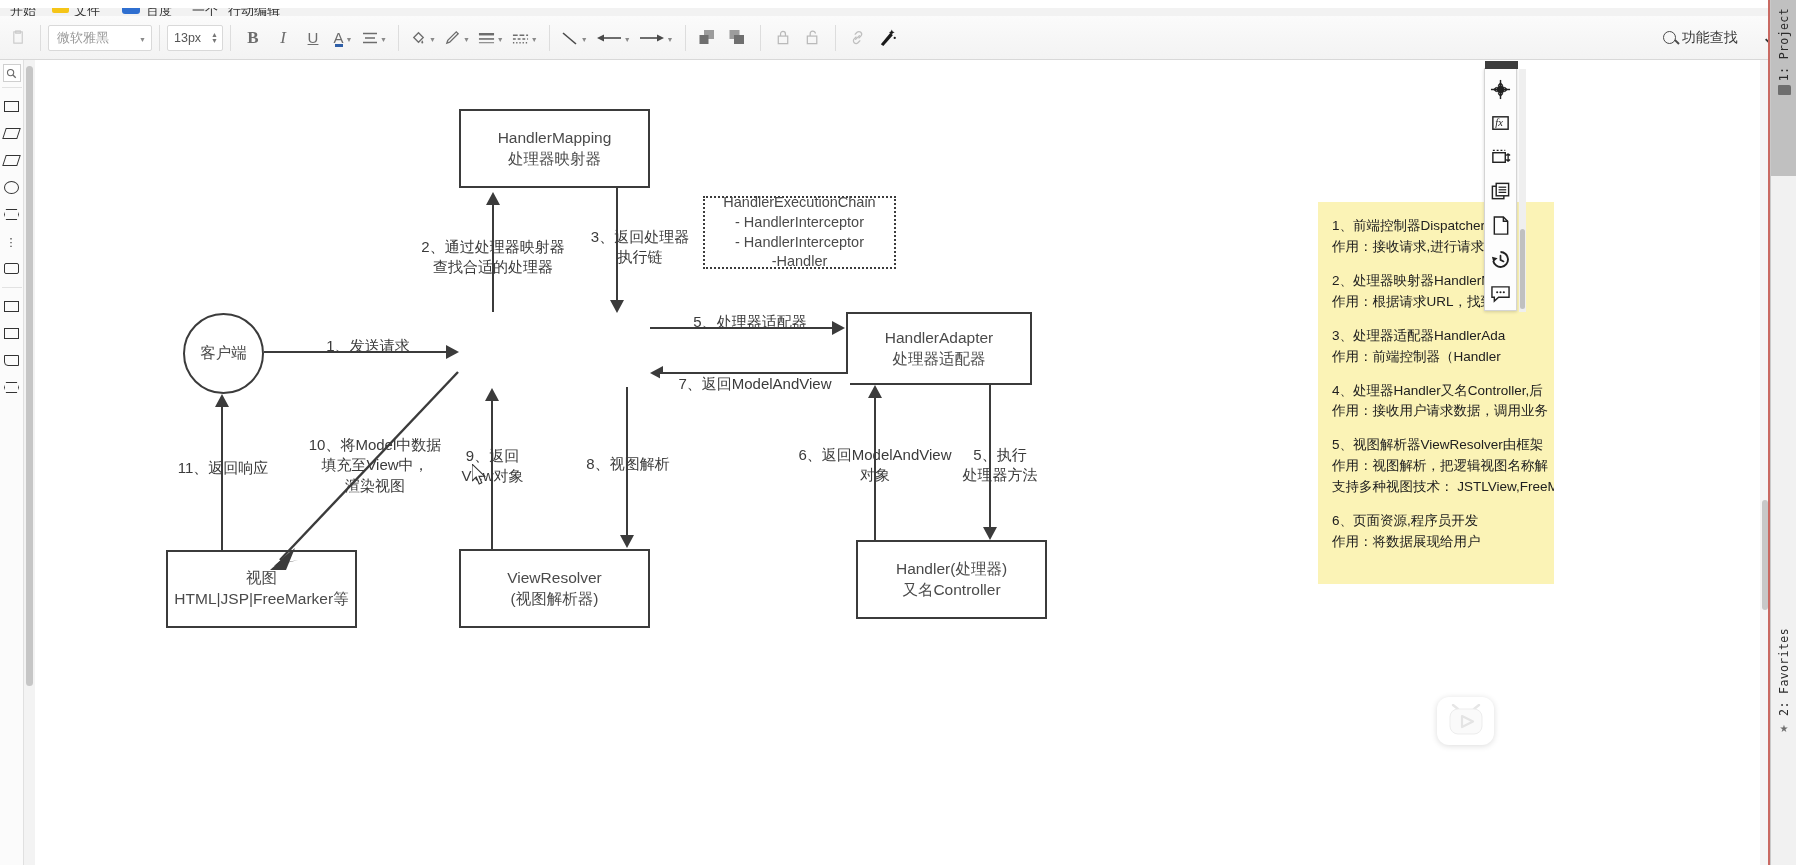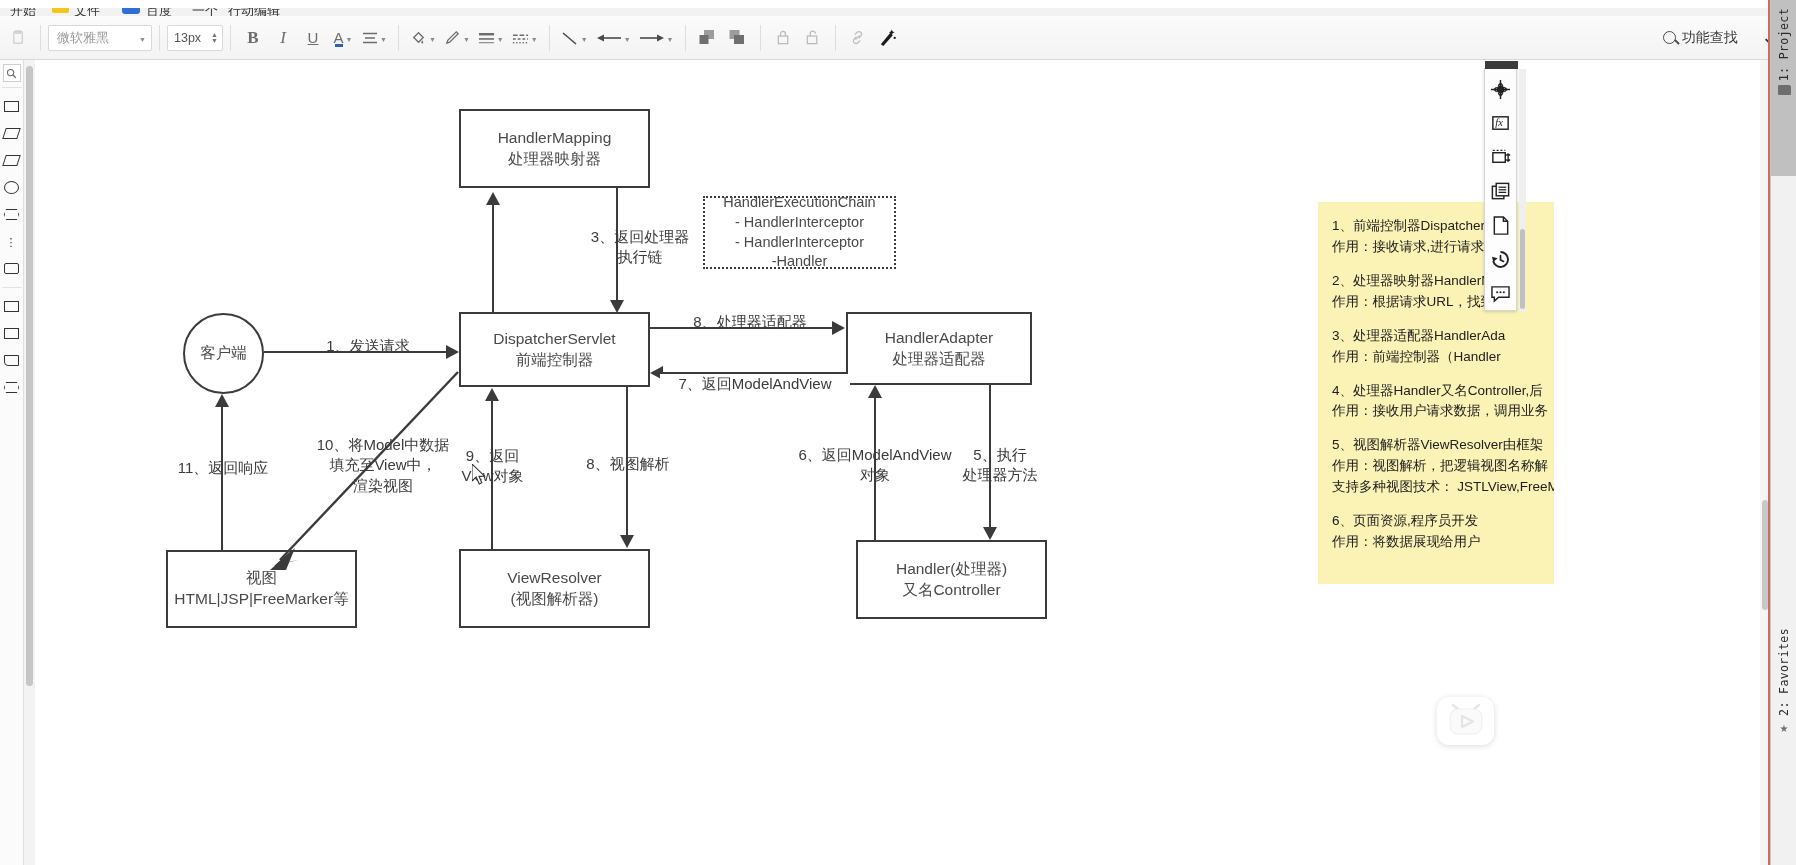--- a/index.html
+++ b/index.html
@@ -425,26 +425,20 @@
           <span>- HandlerInterceptor</span><br>
           <span>- HandlerInterceptor</span><br>
           <span>-Handler</span>
         </div>
       </div>
 
       <div class="node circle" style="left:123px; top:253px; width:81px; height:81px;">
         <span>客户端</span>
       </div>
 
-      <div class="node" style="left:399px; top:252px; width:191px; height:75px;">
-        <div>
-          <span class="n-line1">DispatcherServlet</span>
-          <span class="n-line2">前端控制器</span>
-        </div>
-      </div>
 
       <div class="node" style="left:786px; top:252px; width:186px; height:73px;">
         <div>
           <span class="n-line1">HandlerAdapter</span>
           <span class="n-line2">处理器适配器</span>
         </div>
       </div>
 
       <div class="node" style="left:106px; top:490px; width:191px; height:78px;">
         <div>
@@ -466,29 +460,31 @@
           <span class="n-line2">又名Controller</span>
         </div>
       </div>
 
       <div class="ln h" style="left:204px; top:291px; width:182px;"></div>
       <div class="arw right" style="left:386px; top:285px;"></div>
       <div class="lbl" style="left:228px; top:276px; width:160px;">1、发送请求</div>
 
       <div class="ln v" style="left:432px; top:145px; height:107px;"></div>
       <div class="arw up" style="left:426px; top:132px;"></div>
+      <div class="lbl" style="left:318px; top:177px; width:230px;">2、通过处理器映射器
+查找合适的处理器</div>
 
       <div class="ln v" style="left:556px; top:128px; height:112px;"></div>
       <div class="arw down" style="left:550px; top:240px;"></div>
       <div class="lbl" style="left:500px; top:167px; width:160px;">3、返回处理器
 执行链</div>
 
       <div class="ln h" style="left:590px; top:267px; width:184px;"></div>
       <div class="arw right" style="left:772px; top:261px;"></div>
-      <div class="lbl" style="left:610px; top:252px; width:160px;">8、处理器适配器</div>
+      <div class="lbl" style="left:610px; top:252px; width:160px;">5、处理器适配器</div>
 
       <div class="ln h" style="left:602px; top:312px; width:184px;"></div>
       <div class="arw left" style="left:590px; top:306px;"></div>
       <div class="lbl" style="left:600px; top:314px; width:190px; background:#fff;">7、返回ModelAndView</div>
 
       <div class="ln v" style="left:929px; top:325px; height:142px;"></div>
       <div class="arw down" style="left:923px; top:467px;"></div>
       <div class="lbl" style="left:885px; top:385px; width:110px;">5、执行
 处理器方法</div>
 
@@ -504,21 +500,21 @@
       <div class="ln v" style="left:431px; top:341px; height:148px;"></div>
       <div class="arw up" style="left:425px; top:328px;"></div>
       <div class="lbl" style="left:380px; top:386px; width:105px;">9、返回
 View对象</div>
 
       <svg style="position:absolute; left:180px; top:310px; width:230px; height:210px; overflow:visible;">
         <line x1="218" y1="2" x2="40" y2="190" stroke="#3b3b3b" stroke-width="2.4"></line>
         <polygon points="34,196 52,180 48,192 58,190" fill="#3b3b3b"></polygon>
         <polygon points="30,200 55,178 46,200" fill="#3b3b3b"></polygon>
       </svg>
-      <div class="lbl" style="left:228px; top:375px; width:190px;">10、将Model中数据
+      <div class="lbl" style="left:220px; top:375px; width:190px;">10、将Model中数据
 填充至View中，
 渲染视图</div>
 
       <div class="ln v" style="left:161px; top:347px; height:143px;"></div>
       <div class="arw up" style="left:155px; top:334px;"></div>
       <div class="lbl" style="left:88px; top:398px; width:150px;">11、返回响应</div>
 
       <svg class="diag-cursor" viewBox="0 0 16 22">
         <polygon points="0,0 0,17 4.2,13 7.2,20 9.8,18.8 7,12.2 12.6,12.2" fill="#ffffff" stroke="#333" stroke-width="1.1"></polygon>
       </svg>

